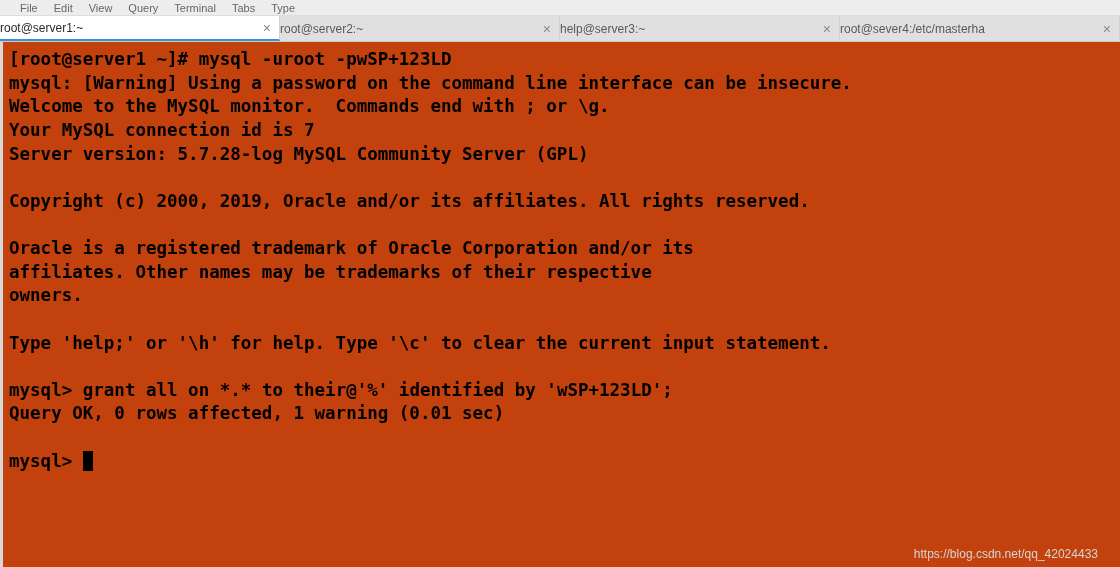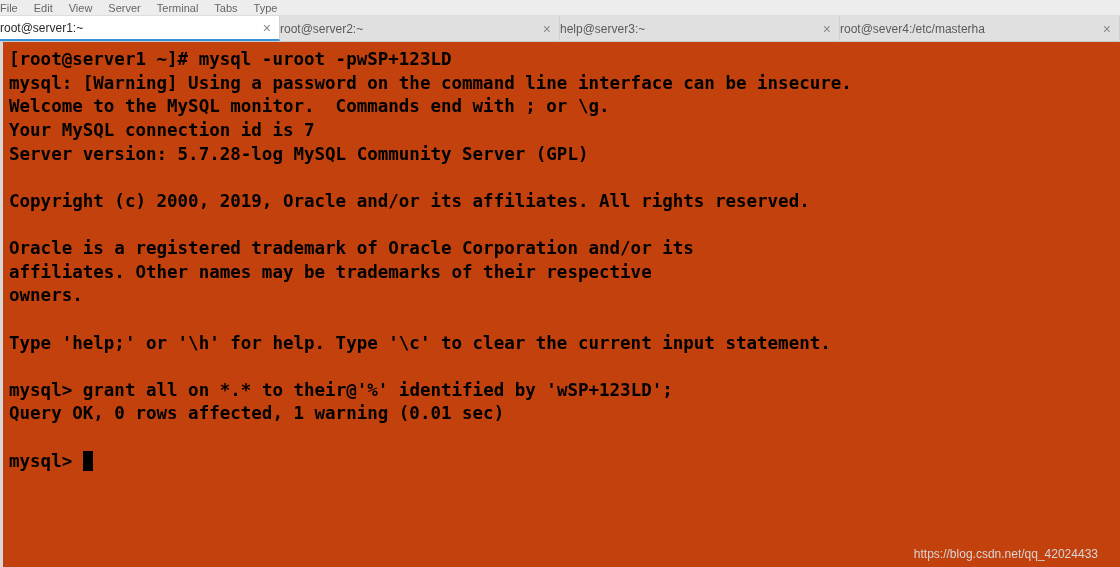--- a/index.html
+++ b/index.html
@@ -11,21 +11,21 @@
       font-family: sans-serif;
       background: #ededed;
       width: 1120px;
       height: 567px;
       overflow: hidden;
       position: relative;
     }
     .menubar {
       display: flex;
       gap: 16px;
-      padding: 2px 0;
+      padding: 2px 20px;
       font-size: 11px;
       color: #666;
       background: #ededed;
       border-bottom: 1px solid #ddd;
       height: 16px;
       align-items: center;
     }
     .menubar span {
       cursor: pointer;
     }
@@ -96,21 +96,21 @@
       font-weight: normal;
     }
   </style>
 </head>
 <body>
 
 <div class="menubar">
   <span>File</span>
   <span>Edit</span>
   <span>View</span>
-  <span>Server</span>
+  <span>Query</span>
   <span>Terminal</span>
   <span>Tabs</span>
   <span>Type</span>
 </div>
 
 <div class="tabbar">
   <div class="tab active">
     <span class="tab-label">root@server1:~</span>
     <span class="tab-close">×</span>
   </div>

